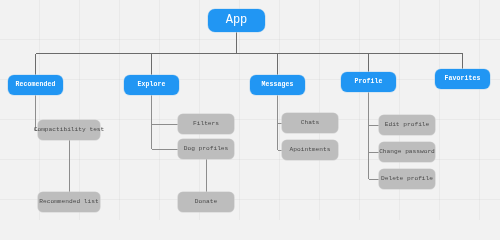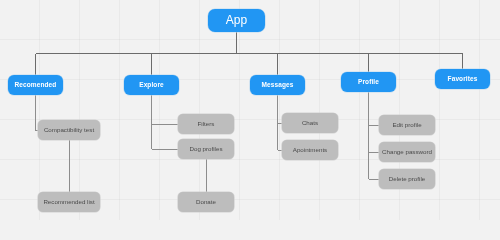--- a/index.html
+++ b/index.html
@@ -24,20 +24,21 @@
     position:absolute;
     box-sizing:border-box;
     display:flex;
     align-items:center;
     justify-content:center;
     border-radius:6px;
     text-align:right;
     line-height:1.05;
     white-space:nowrap;
     user-select:none;
+    font-family:Liberation Mono, monospace;
   }
   .node.blue {
     background:#2196f3;
     color:#ffffff;
     font-size:6.5px;
     font-weight:bold;
     letter-spacing:0.1px;
     box-shadow:0 0 0 0.6px #bcd9ef;
   }
   .node.root {

